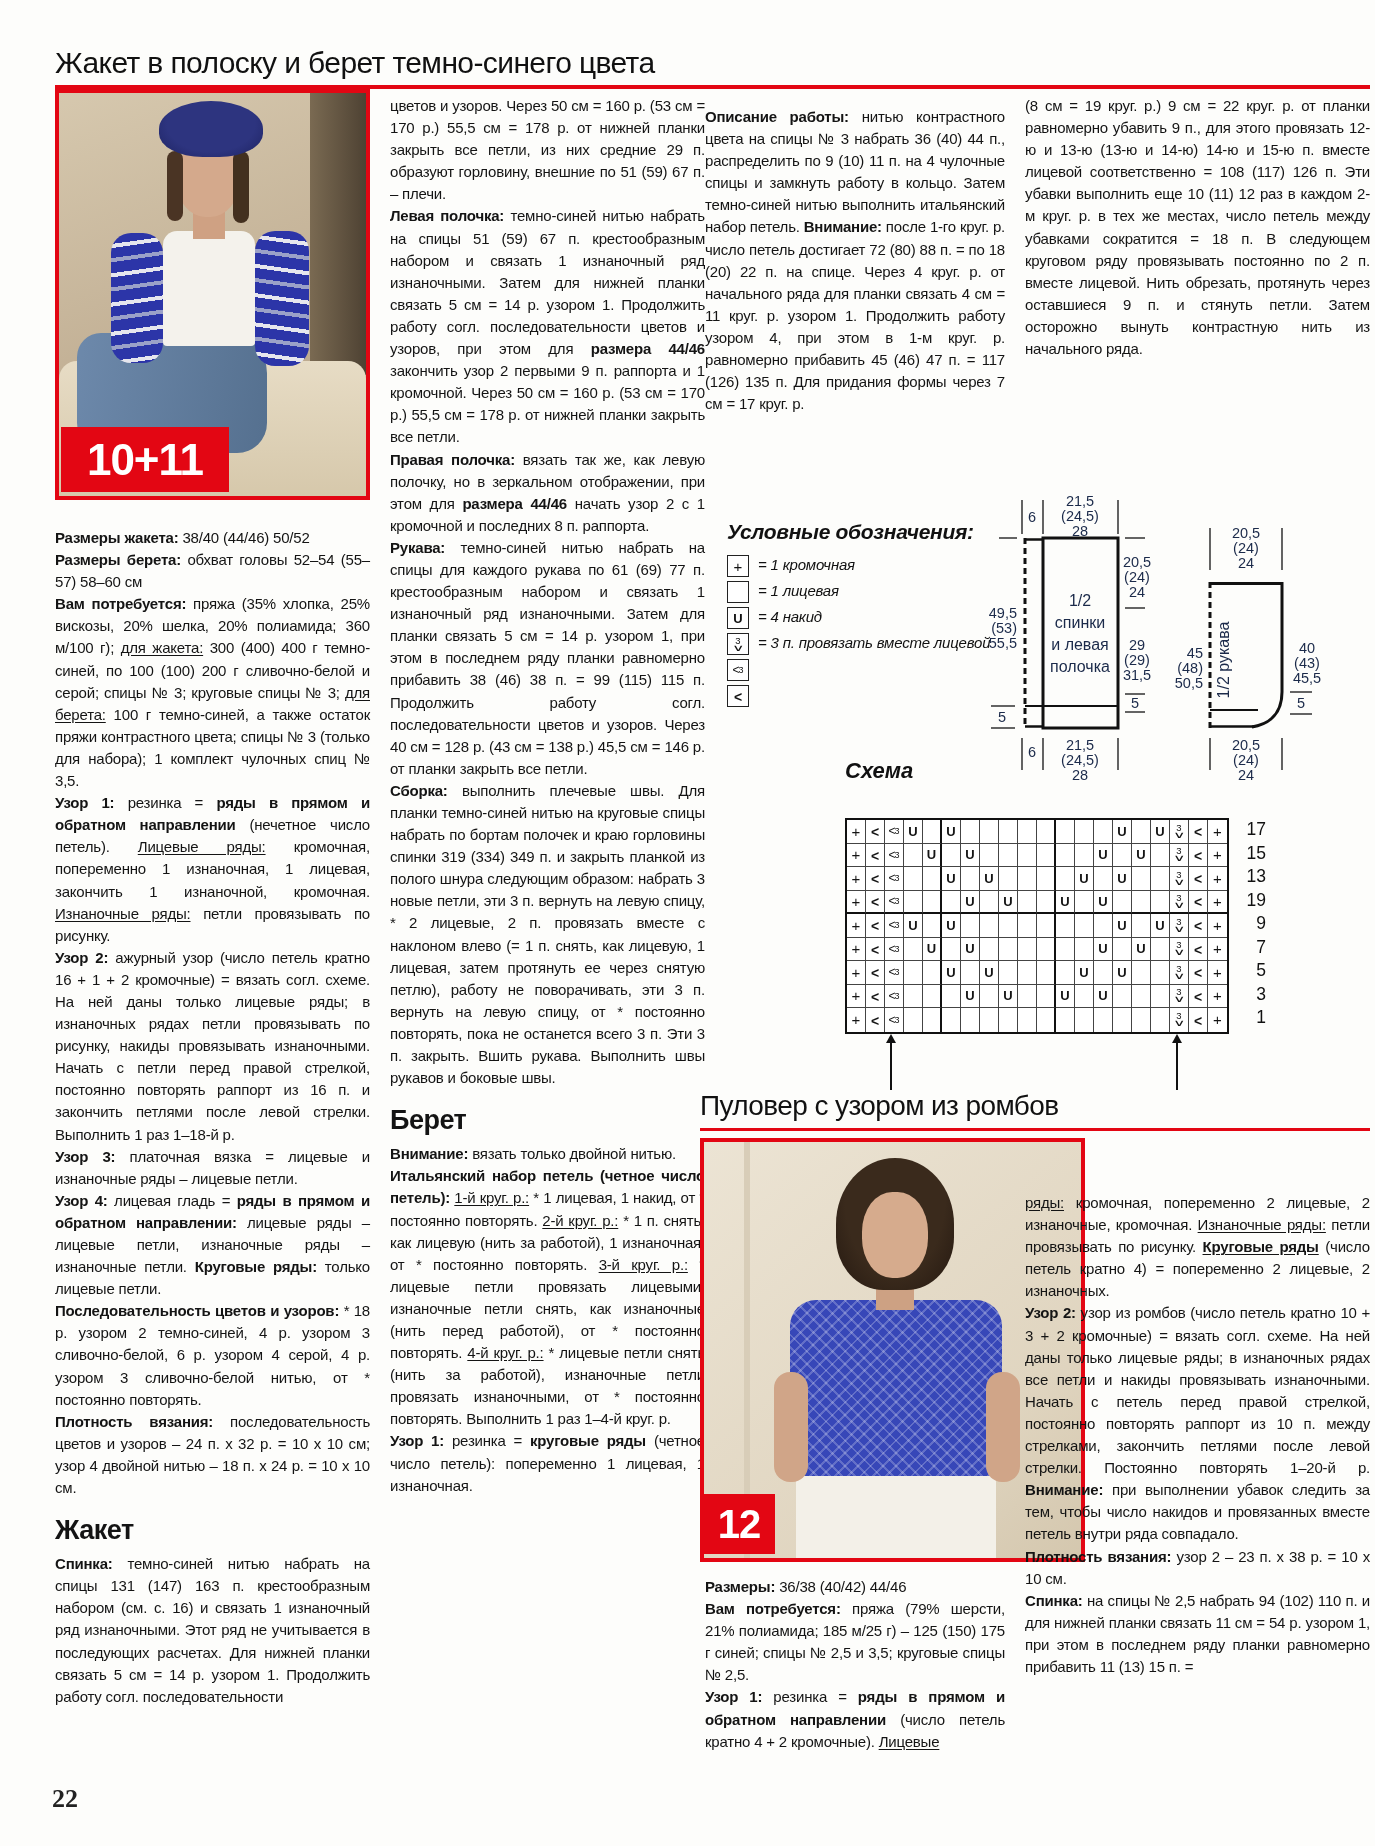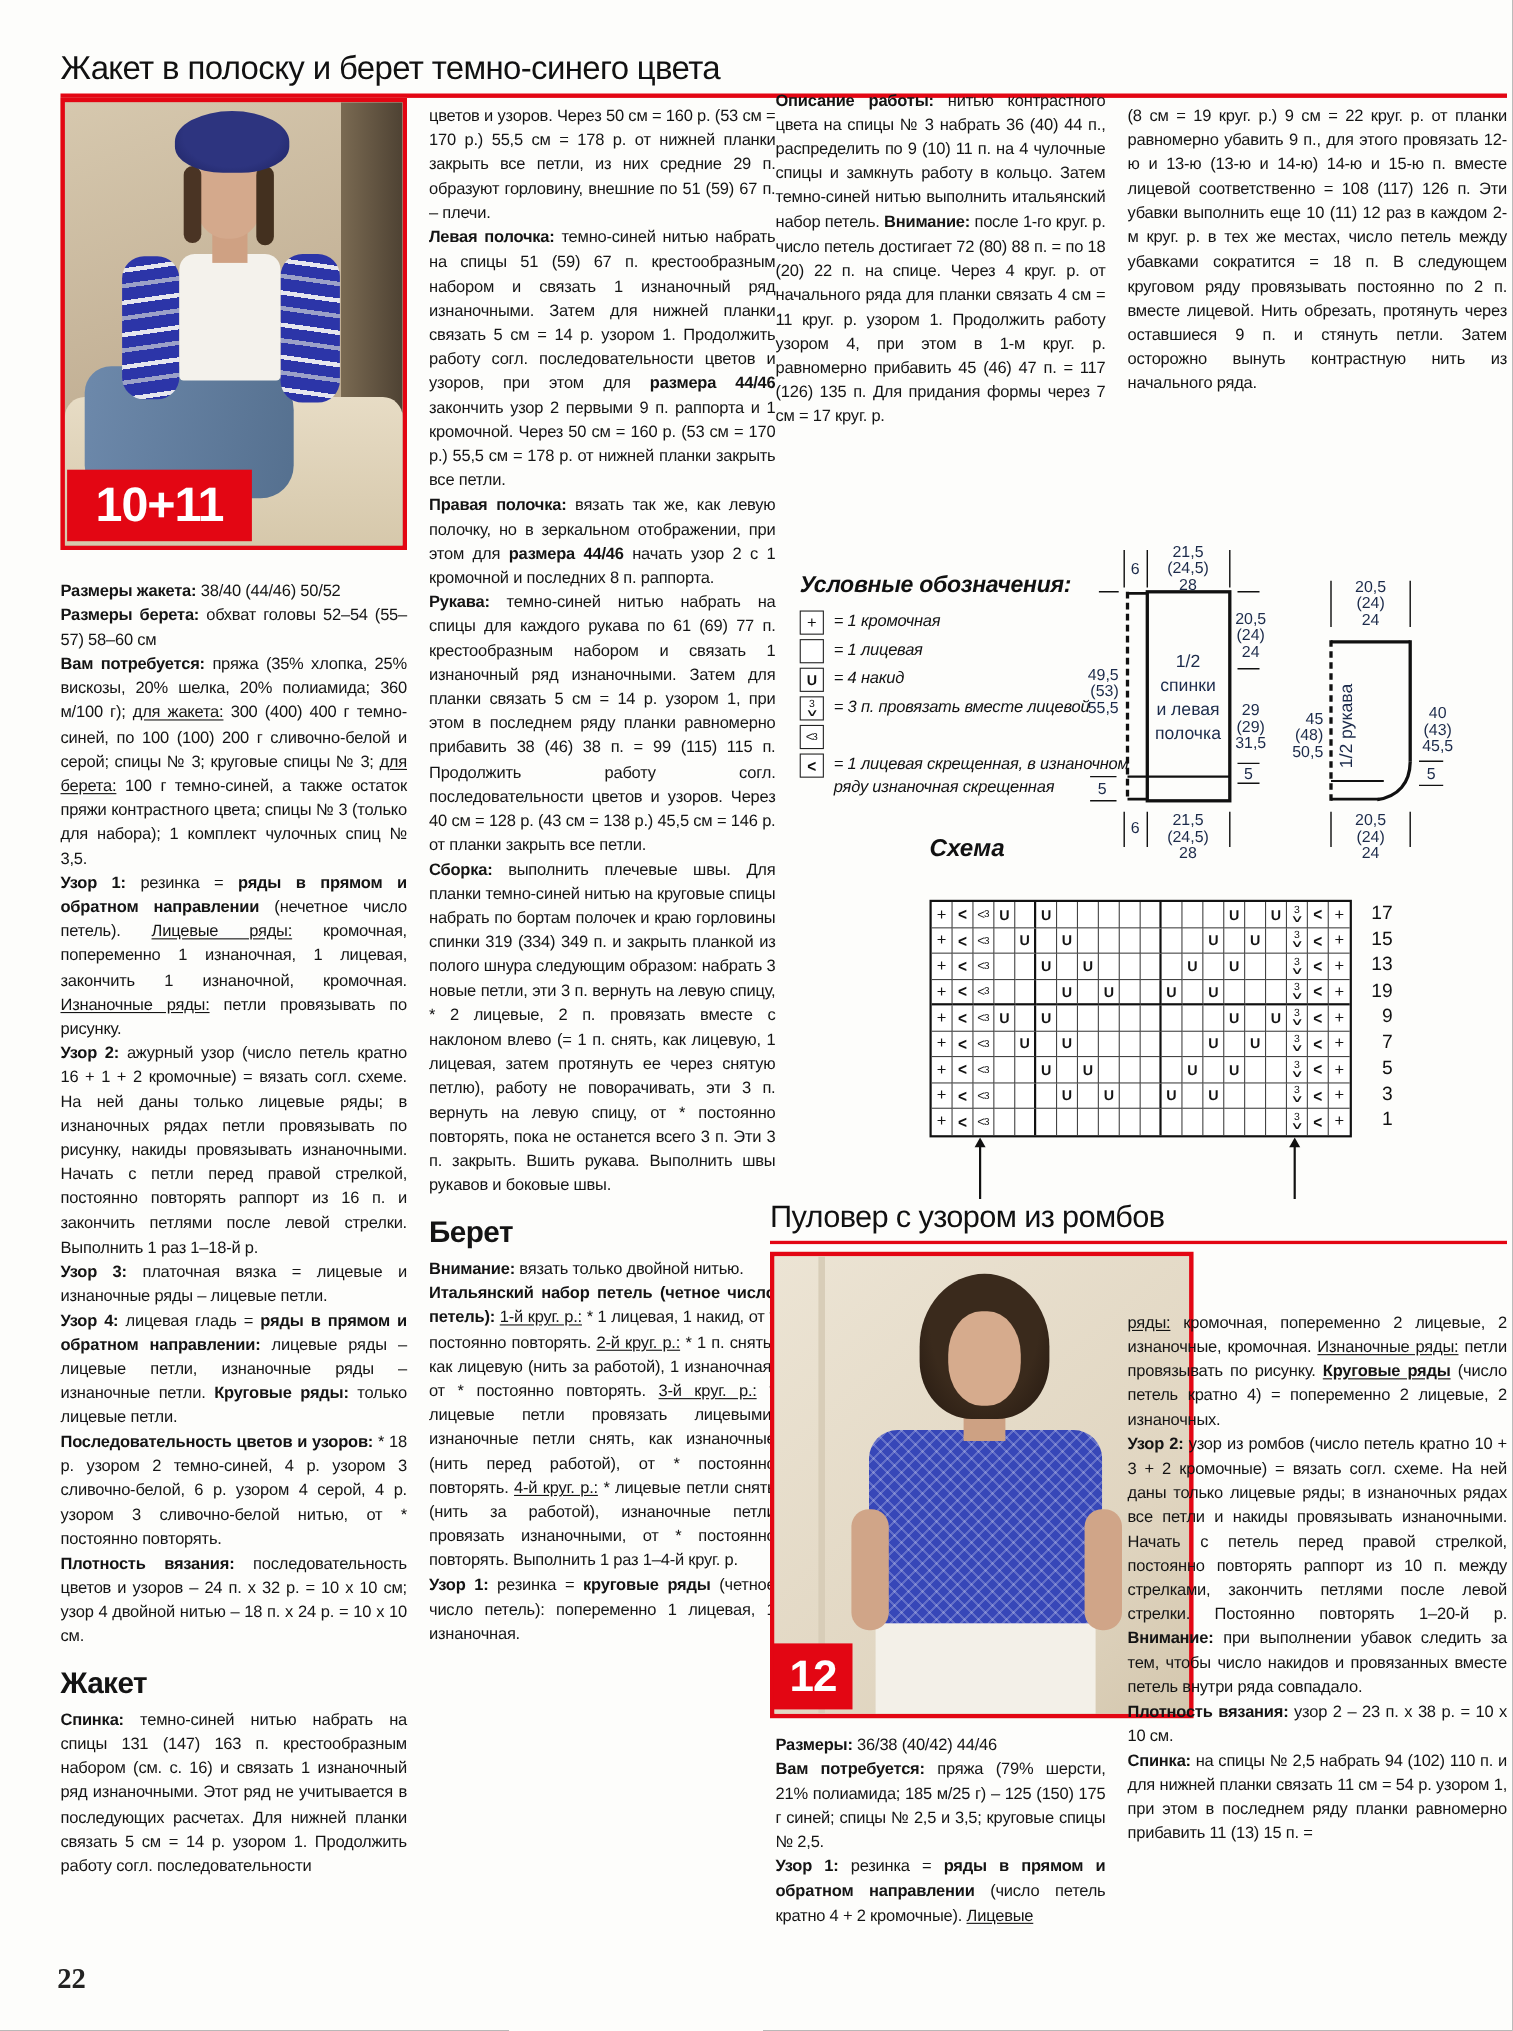--- a/index.html
+++ b/index.html
@@ -89,21 +89,21 @@
       <p><span>цветов и узоров. Через 50 см = 160 р. (53 см = 170 р.) 55,5 см = 178 р. от нижней планки закрыть все петли, из них средние 29 п. образуют горловину, внешние по 51 (59) 67 п. – плечи.</span></p>
       <p><span class="bb">Левая полочка:</span><span> темно-синей нитью набрать на спицы 51 (59) 67 п. крестообразным набором и связать 1 изнаночный ряд изнаночными. Затем для нижней планки связать 5 см = 14 р. узором 1. Продолжить работу согл. последовательности цветов и узоров, при этом для </span><span class="bb">размера 44/46</span><span> закончить узор 2 первыми 9 п. раппорта и 1 кромочной. Через 50 см = 160 р. (53 см = 170 р.) 55,5 см = 178 р. от нижней планки закрыть все петли.</span></p>
       <p><span class="bb">Правая полочка:</span><span> вязать так же, как левую полочку, но в зеркальном отображении, при этом для </span><span class="bb">размера 44/46</span><span> начать узор 2 с 1 кромочной и последних 8 п. раппорта.</span></p>
       <p><span class="bb">Рукава:</span><span> темно-синей нитью набрать на спицы для каждого рукава по 61 (69) 77 п. крестообразным набором и связать 1 изнаночный ряд изнаночными. Затем для планки связать 5 см = 14 р. узором 1, при этом в последнем ряду планки равномерно прибавить 38 (46) 38 п. = 99 (115) 115 п. Продолжить работу согл. последовательности цветов и узоров. Через 40 см = 128 р. (43 см = 138 р.) 45,5 см = 146 р. от планки закрыть все петли.</span></p>
       <p><span class="bb">Сборка:</span><span> выполнить плечевые швы. Для планки темно-синей нитью на круговые спицы набрать по бортам полочек и краю горловины спинки 319 (334) 349 п. и закрыть планкой из полого шнура следующим образом: набрать 3 новые петли, эти 3 п. вернуть на левую спицу, * 2 лицевые, 2 п. провязать вместе с наклоном влево (= 1 п. снять, как лицевую, 1 лицевая, затем протянуть ее через снятую петлю), работу не поворачивать, эти 3 п. вернуть на левую спицу, от * постоянно повторять, пока не останется всего 3 п. Эти 3 п. закрыть. Вшить рукава. Выполнить швы рукавов и боковые швы.</span></p>
       <h2>Берет</h2>
       <p><span class="bb">Внимание:</span><span> вязать только двойной нитью.</span></p>
       <p><span class="bb">Итальянский набор петель (четное число петель):</span><span> </span><span class="uu">1-й круг. р.:</span><span> * 1 лицевая, 1 накид, от * постоянно повторять. </span><span class="uu">2-й круг. р.:</span><span> * 1 п. снять, как лицевую (нить за работой), 1 изнаночная, от * постоянно повторять. </span><span class="uu">3-й круг. р.:</span><span> * лицевые петли провязать лицевыми, изнаночные петли снять, как изнаночные (нить перед работой), от * постоянно повторять. </span><span class="uu">4-й круг. р.:</span><span> * лицевые петли снять (нить за работой), изнаночные петли провязать изнаночными, от * постоянно повторять. Выполнить 1 раз 1–4-й круг. р.</span></p>
       <p><span class="bb">Узор 1:</span><span> резинка = </span><span class="bb">круговые ряды</span><span> (четное число петель): попеременно 1 лицевая, 1 изнаночная.</span></p>
     </div>
-  <div class="col" id="col3top" style="left:705px;top:81px;width:300px;">
+  <div class="col" id="col3top" style="left:705px;top:106px;width:300px;">
       <p><span class="bb">Описание работы:</span><span> нитью контрастного цвета на спицы № 3 набрать 36 (40) 44 п., распределить по 9 (10) 11 п. на 4 чулочные спицы и замкнуть работу в кольцо. Затем темно-синей нитью выполнить итальянский набор петель. </span><span class="bb">Внимание:</span><span> после 1-го круг. р. число петель достигает 72 (80) 88 п. = по 18 (20) 22 п. на спице. Через 4 круг. р. от начального ряда для планки связать 4 см = 11 круг. р. узором 1. Продолжить работу узором 4, при этом в 1-м круг. р. равномерно прибавить 45 (46) 47 п. = 117 (126) 135 п. Для придания формы через 7 см = 17 круг. р.</span></p>
     </div>
   <div class="col" id="col4top" style="left:1025px;top:95px;width:345px;">
       <p><span>(8 см = 19 круг. р.) 9 см = 22 круг. р. от планки равномерно убавить 9 п., для этого провязать 12-ю и 13-ю (13-ю и 14-ю) 14-ю и 15-ю п. вместе лицевой соответственно = 108 (117) 126 п. Эти убавки выполнить еще 10 (11) 12 раз в каждом 2-м круг. р. в тех же местах, число петель между убавками сократится = 18 п. В следующем круговом ряду провязывать постоянно по 2 п. вместе лицевой. Нить обрезать, протянуть через оставшиеся 9 п. и стянуть петли. Затем осторожно вынуть контрастную нить из начального ряда.</span></p>
     </div>
 
   <div class="legend" style="left:727px;top:520px;">
     <h3>Условные обозначения:</h3>
     <div id="legend-items">
         <div class="lg-item">
@@ -138,21 +138,20 @@
             <span class="sym-k3">
               <span class="kk">&lt;</span>
               <span class="kn">3</span>
             </span>
           </span>
         </div>
         <div class="lg-item">
           <span class="lg-sym">
             <span class="sym-lt">&lt;</span>
           </span>
-          <span class="lg-txt">= 1 лицевая скрещенная, в изнаночном ряду изнаночная скрещенная</span>
         </div>
       </div>
   </div>
 
   <svg style="position:absolute;left:955px;top:470px;" width="420" height="335" viewBox="0 0 420 335">
 
     <g stroke="#111">
       <line x1="70" y1="68" x2="70" y2="258" stroke-width="3" stroke-dasharray="6 4"></line>
       <rect x="88" y="68" width="75" height="190" fill="none" stroke-width="3"></rect>
       <line x1="70" y1="69.5" x2="88" y2="69.5" stroke-width="2.5"></line>

